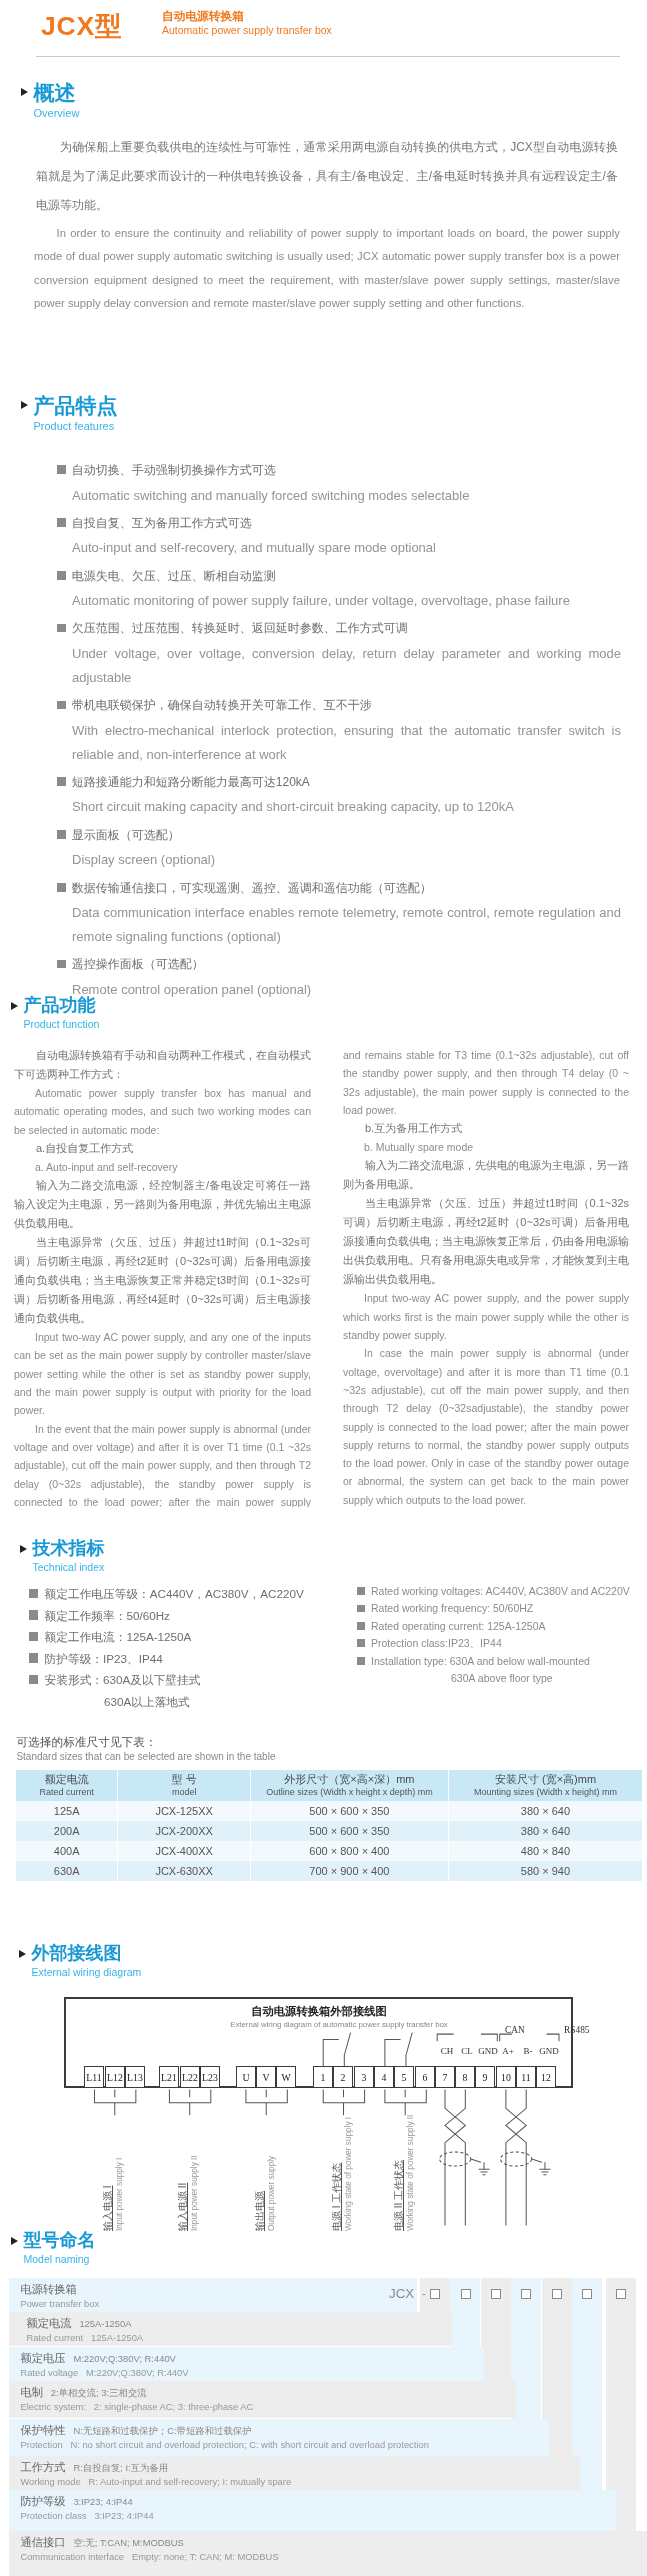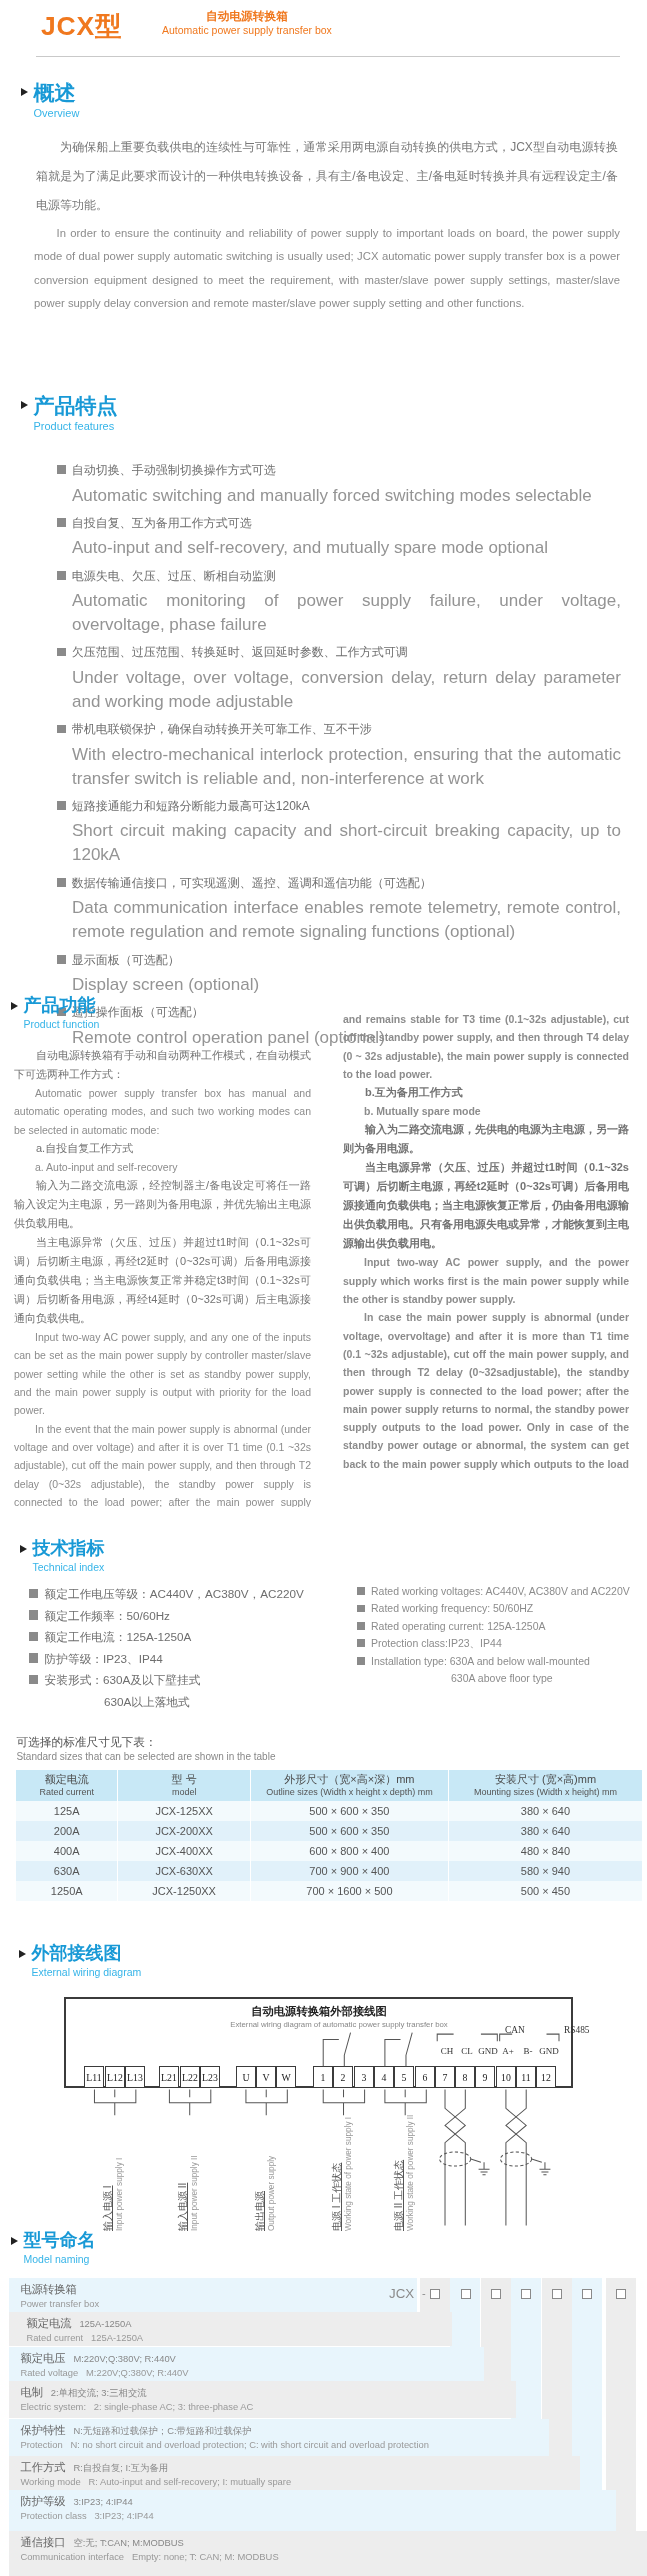--- a/index.html
+++ b/index.html
@@ -1,21 +1,21 @@
 <!DOCTYPE html>
 <html style="font-size:12.5px"><head>
 <meta charset="utf-8">
 <style>
   html,body{margin:0;padding:0;background:#fff;}
   .page{position:relative;width:648px;height:2576px;background:#fff;overflow:hidden;
         font-family:"Liberation Sans",sans-serif;color:#7a7a7a;}
   .abs{position:absolute;}
 
   
-  .brand{color:#f0781e;text-align:center;}
+  .brand{color:#f0781e;}
   .brand-model{font-size:26.5px;font-weight:bold;letter-spacing:0.8px;}
   .brand-cn{font-size:11.7px;font-weight:bold;}
   .brand-en{font-size:10.5px;}
   .rule{position:absolute;left:36px;width:584px;height:0.8px;background:#c9c9c9;}
 
   
   .tri{display:inline-block;width:0;height:0;border-left:7px solid #222;
        border-top:4.7px solid transparent;border-bottom:4.7px solid transparent;}
   .h-cn{color:#1899d6;font-weight:600;line-height:1.1;}
   .h-en{color:#36b4e8;}
@@ -23,21 +23,21 @@
   .h2 .h-cn{font-size:18px;} .h2 .h-en{font-size:10.5px;margin-top:2.3px;}
 
   
   .p-cn-big{font-size:12px;line-height:29px;color:#787878;text-align:justify;text-indent:2em;}
   .p-en-big{font-size:11.3px;line-height:23.4px;color:#8c8c8c;text-align:justify;text-indent:2em;}
 
   
   .feat{margin:0 0 2.3px 0;}
   .feat .cn{font-size:12px;line-height:26.5px;color:#6e6e6e;}
   .feat .sq{display:inline-block;width:8.6px;height:8.6px;background:#8a8a8a;margin-right:6.2px;}
-  .feat .en{font-size:17px;line-height:24px;color:#949494;margin-left:15px;text-align:justify;}
+  .feat .en{font-size:13px;line-height:24px;color:#949494;margin-left:15px;text-align:justify;}
 
   
   .fcol{font-size:11px;}
   .fcol .p-cn{font-size:11px;line-height:19px;color:#737373;text-align:justify;text-indent:2em;margin:0;}
   .fcol .p-en{font-size:10.5px;line-height:18.3px;color:#8c8c8c;text-align:justify;text-indent:2em;margin:0;}
   .fcol .noind{text-indent:0;}
 
   
   .tech-item{white-space:nowrap;}
   .tech-item .sq{display:inline-block;background:#8a8a8a;margin-right:6.2px;}
@@ -140,26 +140,26 @@
     </div>
     <div class="feat">
       <div class="cn"><span class="sq"></span><span>带机电联锁保护，确保自动转换开关可靠工作、互不干涉</span></div>
       <div class="en">With electro-mechanical interlock protection, ensuring that the automatic transfer switch is reliable and, non-interference at work</div>
     </div>
     <div class="feat">
       <div class="cn"><span class="sq"></span><span>短路接通能力和短路分断能力最高可达120kA</span></div>
       <div class="en">Short circuit making capacity and short-circuit breaking capacity, up to 120kA</div>
     </div>
     <div class="feat">
+      <div class="cn"><span class="sq"></span><span>显示面板（可选配）</span></div>
+      <div class="en">Display screen (optional)</div>
+    </div>
+    <div class="feat">
       <div class="cn"><span class="sq"></span><span>数据传输通信接口，可实现遥测、遥控、遥调和遥信功能（可选配）</span></div>
       <div class="en">Data communication interface enables remote telemetry, remote control, remote regulation and remote signaling functions (optional)</div>
-    </div>
-    <div class="feat">
-      <div class="cn"><span class="sq"></span><span>显示面板（可选配）</span></div>
-      <div class="en">Display screen (optional)</div>
     </div>
     <div class="feat">
       <div class="cn"><span class="sq"></span><span>遥控操作面板（可选配）</span></div>
       <div class="en">Remote control operation panel (optional)</div>
     </div>
   </div>
 
   <div class="abs h2" style="left:11px;top:996px;">
     <span class="tri abs" style="left:0;top:6.2px;"></span>
     <div style="margin-left:12.5px;">
@@ -170,21 +170,21 @@
   <div class="abs fcol" style="left:14px;top:1046px;width:297px;height:461px;overflow:hidden;">
     <p class="p-cn">自动电源转换箱有手动和自动两种工作模式，在自动模式下可选两种工作方式：</p>
     <p class="p-en">Automatic power supply transfer box has manual and automatic operating modes, and such two working modes can be selected in automatic mode:</p>
     <p class="p-cn">a.自投自复工作方式</p>
     <p class="p-en">a. Auto-input and self-recovery</p>
     <p class="p-cn">输入为二路交流电源，经控制器主/备电设定可将任一路输入设定为主电源，另一路则为备用电源，并优先输出主电源供负载用电。</p>
     <p class="p-cn">当主电源异常（欠压、过压）并超过t1时间（0.1~32s可调）后切断主电源，再经t2延时（0~32s可调）后备用电源接通向负载供电；当主电源恢复正常并稳定t3时间（0.1~32s可调）后切断备用电源，再经t4延时（0~32s可调）后主电源接通向负载供电。</p>
     <p class="p-en">Input two-way AC power supply, and any one of the inputs can be set as the main power supply by controller master/slave power setting while the other is set as standby power supply, and the main power supply is output with priority for the load power.</p>
     <p class="p-en">In the event that the main power supply is abnormal (under voltage and over voltage) and after it is over T1 time (0.1 ~32s adjustable), cut off the main power supply, and then through T2 delay (0~32s adjustable), the standby power supply is connected to the load power; after the main power supply recovers normal</p>
   </div>
-  <div class="abs fcol" style="left:343px;top:1010px;width:286px;height:461px;overflow:hidden;font-weight:bold;">
+  <div class="abs fcol" style="left:343px;top:1046px;width:286px;height:461px;overflow:hidden;">
     <p class="p-en noind">and remains stable for T3 time (0.1~32s adjustable), cut off the standby power supply, and then through T4 delay (0 ~ 32s adjustable), the main power supply is connected to the load power.</p>
     <p class="p-cn">b.互为备用工作方式</p>
     <p class="p-en">b. Mutually spare mode</p>
     <p class="p-cn">输入为二路交流电源，先供电的电源为主电源，另一路则为备用电源。</p>
     <p class="p-cn">当主电源异常（欠压、过压）并超过t1时间（0.1~32s可调）后切断主电源，再经t2延时（0~32s可调）后备用电源接通向负载供电；当主电源恢复正常后，仍由备用电源输出供负载用电。只有备用电源失电或异常，才能恢复到主电源输出供负载用电。</p>
     <p class="p-en">Input two-way AC power supply, and the power supply which works first is the main power supply while the other is standby power supply.</p>
     <p class="p-en">In case the main power supply is abnormal (under voltage, overvoltage) and after it is more than T1 time (0.1 ~32s adjustable), cut off the main power supply, and then through T2 delay (0~32sadjustable), the standby power supply is connected to the load power; after the main power supply returns to normal, the standby power supply outputs to the load power. Only in case of the standby power outage or abnormal, the system can get back to the main power supply which outputs to the load power.</p>
   </div>
 
   <div class="abs h2" style="left:20px;top:1539px;">
@@ -247,26 +247,20 @@
           <td>JCX-400XX</td>
           <td>600 × 800 × 400</td>
           <td>480 × 840</td>
         </tr>
         <tr class="even">
           <td>630A</td>
           <td>JCX-630XX</td>
           <td>700 × 900 × 400</td>
           <td>580 × 940</td>
         </tr>
-        <tr class="odd">
-          <td>1250A</td>
-          <td>JCX-1250XX</td>
-          <td>700 × 1600 × 500</td>
-          <td>500 × 450</td>
-        </tr>
       </tbody>
     </table>
   </div>
 
   <div class="abs h2" style="left:19px;top:1944px;">
     <span class="tri abs" style="left:0;top:6.2px;"></span>
     <div style="margin-left:12.5px;">
       <div class="h-cn">外部接线图</div>
       <div class="h-en">External wiring diagram</div>
     </div>

